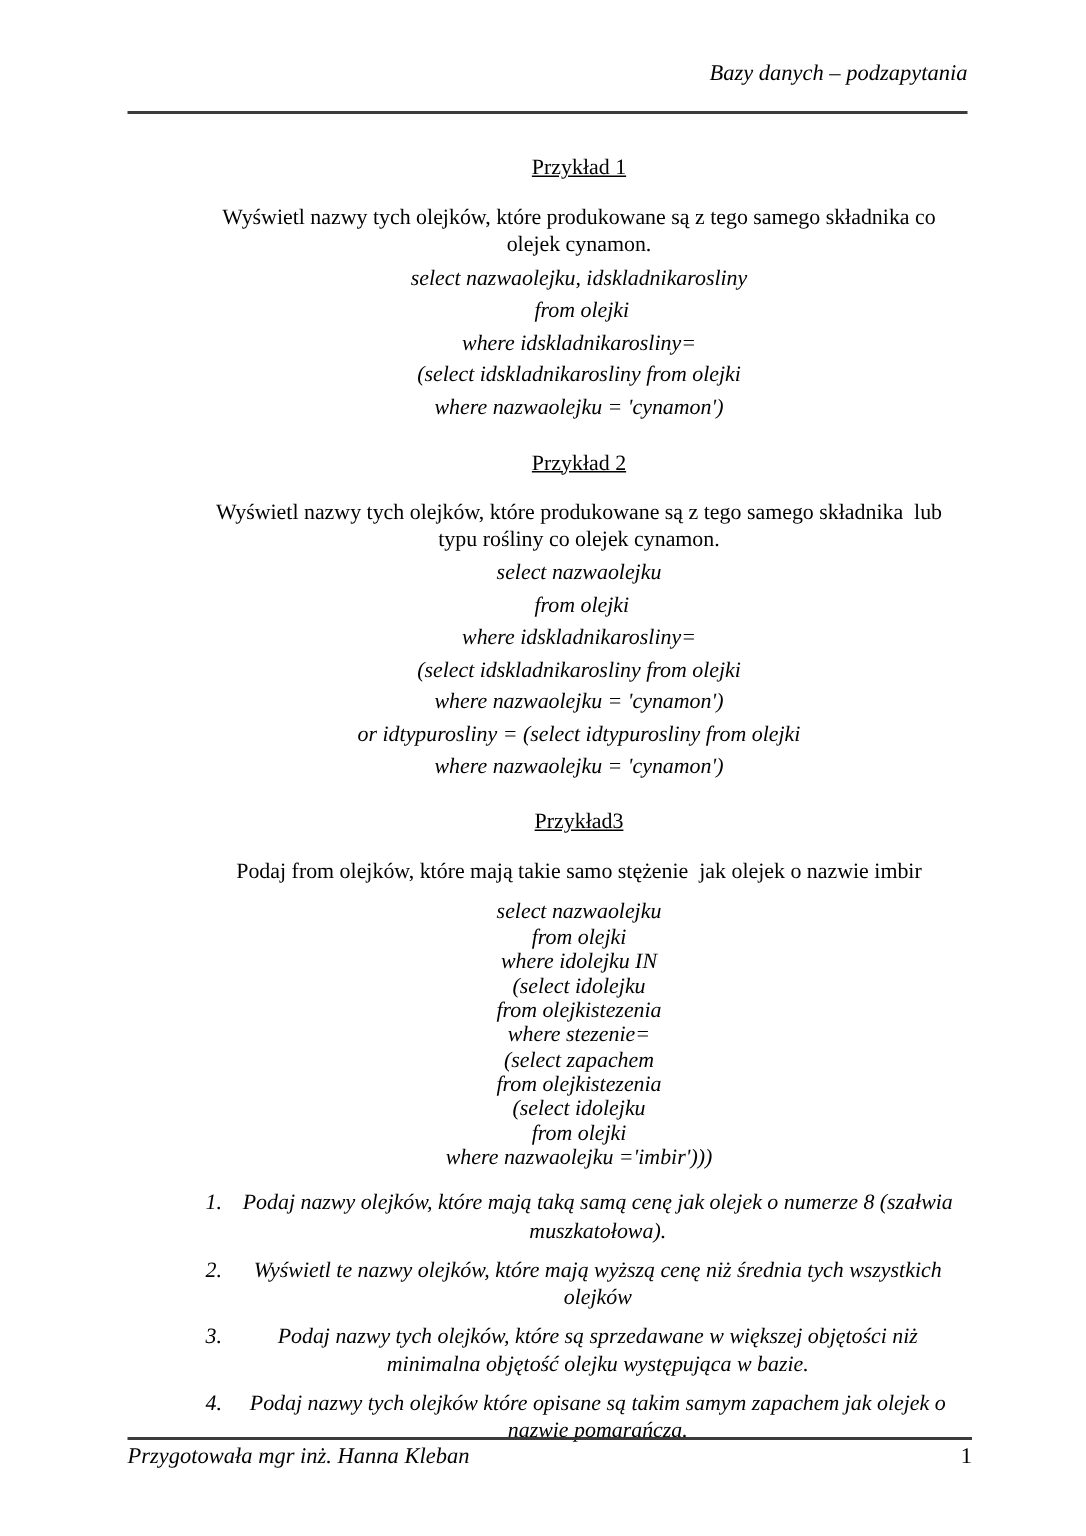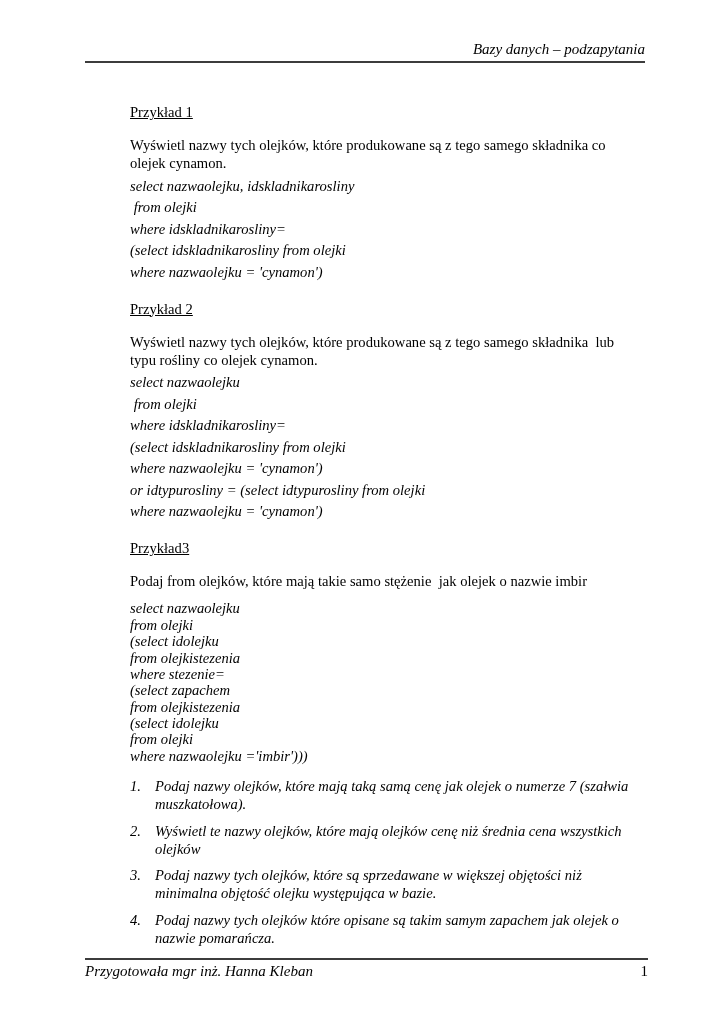--- a/index.html
+++ b/index.html
@@ -24,29 +24,30 @@
   .header {
     position: absolute;
     left: 85px;
     right: 79px;
     top: 40px;
     text-align: right;
     font-style: italic;
     font-size: 15px;
     line-height: 19px;
     border-bottom: 2px solid #3c3c3c;
-    padding-bottom: 2px;
+    padding-bottom: 15px;
   }
   
   .content {
     position: absolute;
     left: 130px;
     top: 61px;
     width: 512px;
     font-size: 14.6px;
+    text-align: center;
   }
   .example-heading {
     font-size: 14.6px;
     font-weight: normal;
     text-decoration: underline;
     margin: 20px 0 0 0;
     line-height: 18px;
   }
   .example:first-child .example-heading {
     margin-top: 42px;
@@ -148,40 +149,41 @@
             <div class="sql-line">where nazwaolejku = 'cynamon')</div>
           </div>
   </section>
 
   <section class="example">
     <h2 class="example-heading">Przykład3</h2>
     <p class="example-desc">Podaj from olejków, które mają takie samo stężenie  jak olejek o nazwie imbir</p>
     <div class="sql tight">
             <div class="sql-line">select nazwaolejku</div>
             <div class="sql-line">from olejki</div>
+            <div class="sql-line">where idolejku IN</div>
             <div class="sql-line">(select idolejku</div>
             <div class="sql-line">from olejkistezenia</div>
             <div class="sql-line">where stezenie=</div>
             <div class="sql-line">(select zapachem</div>
             <div class="sql-line">from olejkistezenia</div>
             <div class="sql-line">(select idolejku</div>
             <div class="sql-line">from olejki</div>
             <div class="sql-line">where nazwaolejku ='imbir')))</div>
           </div>
   </section>
 </div>
     <div id="exercises" class="exercises">
   <div class="exercise">
     <span class="exercise-number">1.</span>
-    <span class="exercise-text">Podaj nazwy olejków, które mają taką samą cenę jak olejek o numerze 7 (szałwia muszkatołowa).</span>
+    <span class="exercise-text">Podaj nazwy olejków, które mają taką samą cenę jak olejek o numerze 8 (szałwia muszkatołowa).</span>
   </div>
 
   <div class="exercise">
     <span class="exercise-number">2.</span>
-    <span class="exercise-text">Wyświetl te nazwy olejków, które mają olejków cenę niż średnia cena wszystkich olejków</span>
+    <span class="exercise-text">Wyświetl te nazwy olejków, które mają wyższą cenę niż średnia tych wszystkich olejków</span>
   </div>
 
   <div class="exercise">
     <span class="exercise-number">3.</span>
     <span class="exercise-text">Podaj nazwy tych olejków, które są sprzedawane w większej objętości niż minimalna objętość olejku występująca w bazie.</span>
   </div>
 
   <div class="exercise">
     <span class="exercise-number">4.</span>
     <span class="exercise-text">Podaj nazwy tych olejków które opisane są takim samym zapachem jak olejek o nazwie pomarańcza.</span>

